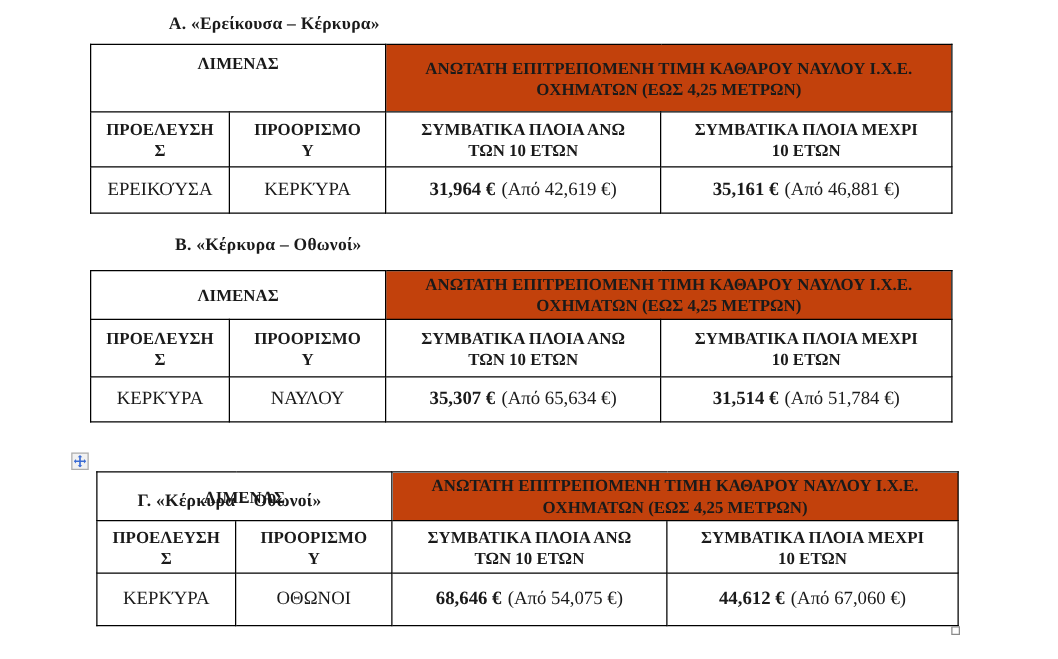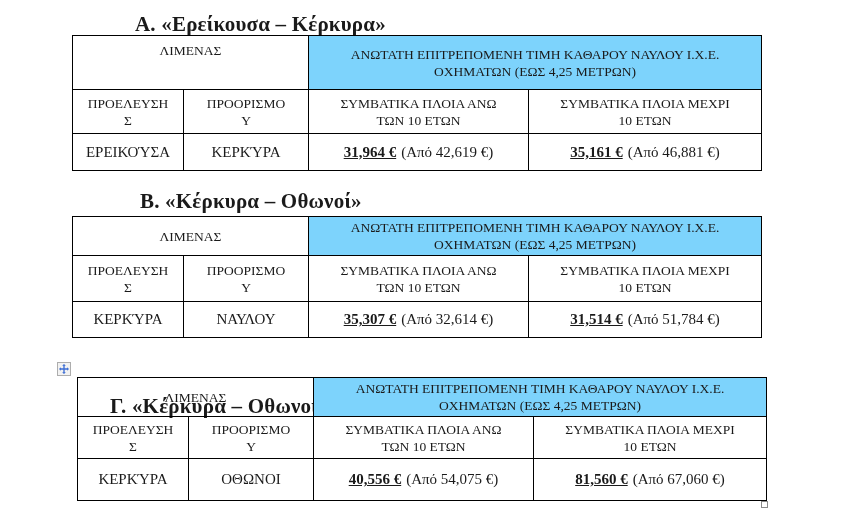--- a/index.html
+++ b/index.html
@@ -7,21 +7,21 @@
     width:846px;height:527px;
     background:#ffffff;
     position:relative;
     overflow:hidden;
     font-family:"Liberation Serif","DejaVu Serif",serif;
     color:#1a1a1a;
   }
   .tbl-title{
     position:absolute;
     margin:0;
-    font-size:21px;
+    font-size:14px;
     font-weight:bold;
     white-space:nowrap;
     letter-spacing:.2px;
   }
   .title-0{left:135px;top:12px;}
   .title-1{left:140px;top:189px;}
   .title-2{left:110px;top:354px;margin-top:40px;}
 
   table.fare{
     position:absolute;
@@ -39,29 +39,29 @@
   .fare col.c4{width:233px;}
 
   .fare td{
     border:1.5px solid #000000;
     text-align:center;
     vertical-align:middle;
     padding:2px 5px;
     overflow:hidden;
   }
   .hdr{
-    font-weight:normal;
+    font-weight:bold;
     font-size:13.5px;
     line-height:17px;
     white-space:pre-line;
     margin-top:24px;
   }
-  .max-hdr{background:#7dd3fc;}
+  .max-hdr{background:#c2410c;}
   .data{font-size:15px;}
-  .price .net{font-weight:bold;text-decoration:underline;}
+  .price .net{font-weight:bold;}
   .price .from{margin-left:5px;font-weight:normal;text-align:right;}
 
   .table-a tr:nth-child(1){height:54px;}
   .table-a tr:nth-child(2){height:44px;}
   .table-a tr:nth-child(3){height:37px;padding-left:46px;}
   .table-a td.limenas{vertical-align:top;padding-top:6px;}
 
   .table-b tr:nth-child(1){height:38px;}
   .table-b tr:nth-child(2){height:46px;}
   .table-b tr:nth-child(3){height:36px;}
@@ -150,21 +150,21 @@
         <td class="hdr">ΠΡΟΟΡΙΣΜΟ
 Υ</td>
         <td class="hdr">ΣΥΜΒΑΤΙΚΑ ΠΛΟΙΑ ΑΝΩ
 ΤΩΝ 10 ΕΤΩΝ</td>
         <td class="hdr">ΣΥΜΒΑΤΙΚΑ ΠΛΟΙΑ ΜΕΧΡΙ
 10 ΕΤΩΝ</td>
       </tr>
       <tr>
         <td class="data">ΚΕΡΚΎΡΑ</td>
         <td class="data">ΝΑΥΛΟΥ</td>
-        <td class="data price"><span class="net">35,307 €</span><span class="from">(Από 32,614 €)</span></td>
+        <td class="data price"><span class="net">35,307 €</span><span class="from">(Από 65,634 €)</span></td>
         <td class="data price"><span class="net">31,514 €</span><span class="from">(Από 51,784 €)</span></td>
       </tr>
     </tbody>
   </table>
 
   <h2 class="tbl-title title-2">Γ. «Κέρκυρα – Οθωνοί»</h2>
 
   <div class="move-handle">
     <svg width="10" height="10" viewBox="0 0 12 12">
       <path d="M6 0 L8.2 2.2 H6.8 V5.2 H9.8 V3.8 L12 6 L9.8 8.2 V6.8 H6.8 V9.8 H8.2 L6 12 L3.8 9.8 H5.2 V6.8 H2.2 V8.2 L0 6 L2.2 3.8 V5.2 H5.2 V2.2 H3.8 Z" fill="#3b6cd4"></path>
@@ -190,21 +190,21 @@
         <td class="hdr">ΠΡΟΟΡΙΣΜΟ
 Υ</td>
         <td class="hdr">ΣΥΜΒΑΤΙΚΑ ΠΛΟΙΑ ΑΝΩ
 ΤΩΝ 10 ΕΤΩΝ</td>
         <td class="hdr">ΣΥΜΒΑΤΙΚΑ ΠΛΟΙΑ ΜΕΧΡΙ
 10 ΕΤΩΝ</td>
       </tr>
       <tr>
         <td class="data">ΚΕΡΚΎΡΑ</td>
         <td class="data">ΟΘΩΝΟΙ</td>
-        <td class="data price"><span class="net">40,556 €</span><span class="from">(Από 54,075 €)</span></td>
-        <td class="data price"><span class="net">81,560 €</span><span class="from">(Από 67,060 €)</span></td>
+        <td class="data price"><span class="net">68,646 €</span><span class="from">(Από 54,075 €)</span></td>
+        <td class="data price"><span class="net">44,612 €</span><span class="from">(Από 67,060 €)</span></td>
       </tr>
     </tbody>
   </table>
 
   <div class="resize-handle"></div>
 
 </div>
 
 </body></html>

